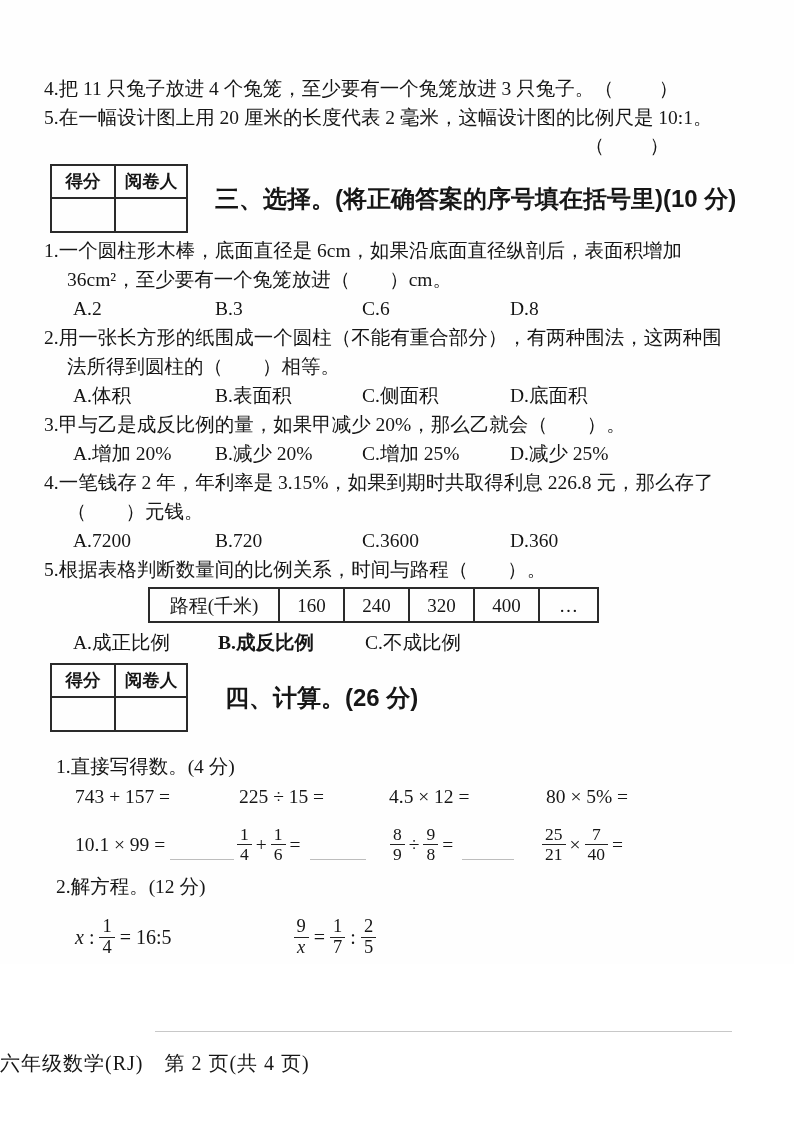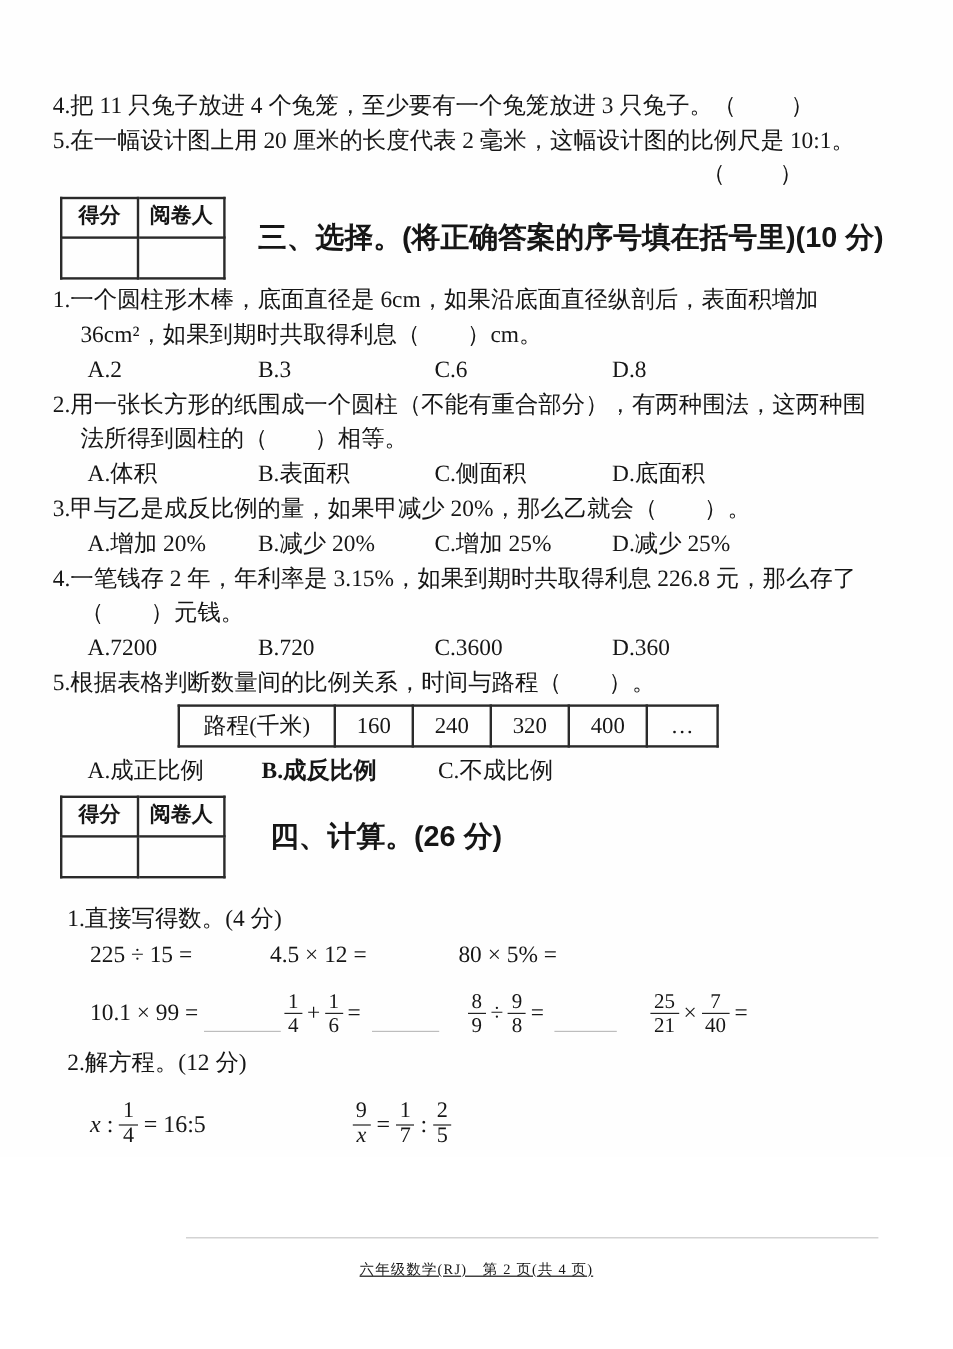--- a/index.html
+++ b/index.html
@@ -14,21 +14,21 @@
   
   .judge-line{display:flex;justify-content:space-between;white-space:nowrap;}
   .judge-line .parens{margin-right:92px;letter-spacing:2px;}
   .paren-line{text-align:right;padding-right:89px;height:28px;line-height:28px;letter-spacing:2px;}
 
   
   .sec-header{display:flex;align-items:flex-start;margin-top:4px;height:62px;}
   table.score-box{border-collapse:collapse;margin-left:6px;}
   table.score-box td{
     border:2.2px solid #2a2a2a;text-align:center;
-    font-family:Liberation Mono, monospace;
+    font-family:Liberation Serif, serif;
     font-size:17.5px;font-weight:bold;
   }
   table.score-box tr.hdr td{width:60px;height:26px;}
   table.score-box tr.hdr td+td{width:68px;}
   table.score-box tr.empty td{height:30px;}
   .sec-title{
     font-family:"Liberation Sans","DejaVu Sans",sans-serif;
     font-weight:bold;font-size:24px;margin:20px 0 0 27px;white-space:nowrap;
   }
   .sec-title.t4{margin-left:37px;}
@@ -79,22 +79,22 @@
   .eq{display:flex;align-items:center;font-size:20px;white-space:nowrap;}
   .eq .frac{font-size:18.5px;}
   .eq1{margin-left:31px;}
   .eq2{margin-left:117px;}
   .var{font-style:italic;}
   .eq .op{padding:0 5px;}
 
   
   .footer-rule{position:absolute;left:155px;top:1031px;width:577px;border-top:1.5px solid #9a9a9a;opacity:.55;}
   .footer-text{
-    position:absolute;left:0;top:1050px;width:794px;text-align:center;
-    font-size:12px;letter-spacing:1px;text-decoration:underline;
+    position:absolute;left:0;top:1050px;width:794px;
+    font-size:20px;letter-spacing:1px;
   }
 </style>
 </head>
 <body>
 
 <div class="page">
   <div class="content">
 
     <div class="judge-line">
       <span>4.把 11 只兔子放进 4 个兔笼，至少要有一个兔笼放进 3 只兔子。</span>
@@ -116,21 +116,21 @@
           <td></td>
           <td></td>
         </tr>
       </tbody>
         </table>
       <div class="sec-title">三、选择。(将正确答案的序号填在括号里)(10 分)</div>
     </div>
 
     <div class="q" style="margin-top:10px;">
       <div>1.一个圆柱形木棒，底面直径是 6cm，如果沿底面直径纵剖后，表面积增加</div>
-      <div class="cont">36cm²，如果到期时共取得利息（　　）cm。</div>
+      <div class="cont">36cm²，至少要有一个兔笼放进（　　）cm。</div>
       <div class="opts">
         <span class="w1">A.2</span>
         <span class="w2">B.3</span>
         <span class="w3">C.6</span>
         <span>D.8</span>
       </div>
     </div>
 
     <div class="q">
       <div>2.用一张长方形的纸围成一个圆柱（不能有重合部分），有两种围法，这两种围</div>
@@ -196,20 +196,21 @@
           <td></td>
           <td></td>
         </tr>
       </tbody>
         </table>
       <div class="sec-title t4">四、计算。(26 分)</div>
     </div>
 
     <div class="calc-title">1.直接写得数。(4 分)</div>
     <div class="calc-row">
+      <span class="c1">743 + 157 =</span>
       <span class="c2">225 ÷ 15 =</span>
       <span class="c3">4.5 × 12 =</span>
       <span>80 × 5% =</span>
     </div>
 
     <div class="frac-row">
       <span class="expr f1">
         <span>10.1 × 99 =</span>
         <span class="blank b1"></span>
       </span>

